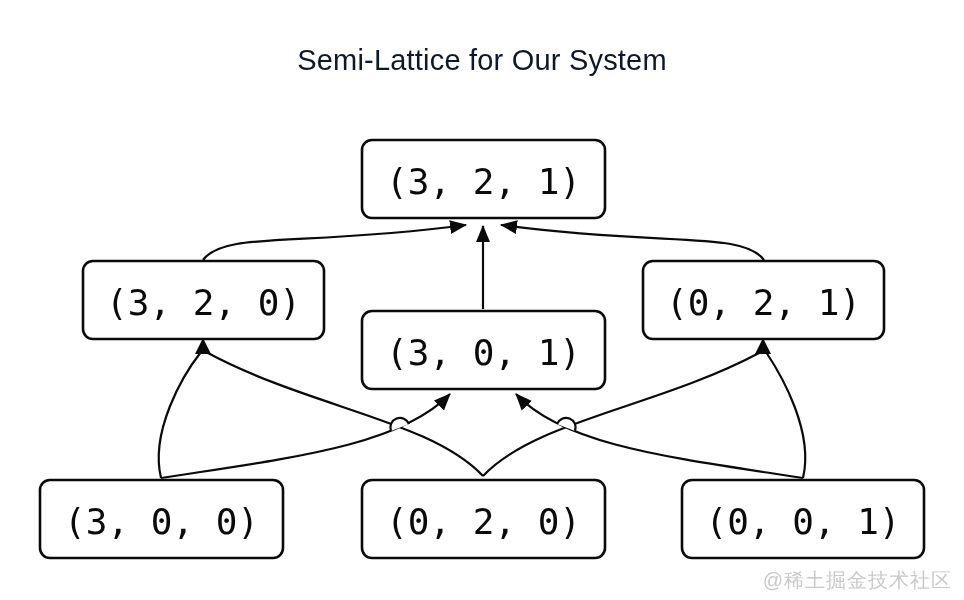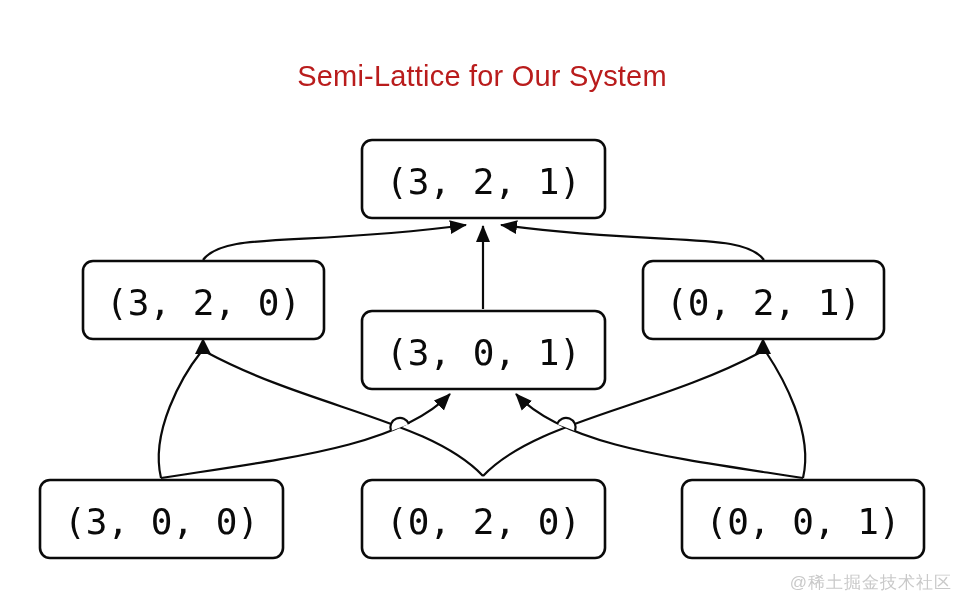--- a/index.html
+++ b/index.html
@@ -6,26 +6,26 @@
   .canvas {
     position: relative;
     width: 964px;
     height: 600px;
     background: #ffffff;
     overflow: hidden;
     font-family: "Liberation Sans", sans-serif;
   }
   .title {
     position: absolute;
-    top: 60px;
+    top: 44px;
     left: 0;
     width: 100%;
     text-align: center;
     font-size: 29px;
-    color: #b91c1c;
+    color: #0f172a;
     letter-spacing: 0.2px;
   }
   .diagram-svg {
     position: absolute;
     left: 0;
     top: 0;
   }
   .edge {
     fill: none;
     stroke: #0a0a0a;
@@ -50,21 +50,21 @@
     stroke-width: 2.2;
   }
   .arrowhead-shared {
     fill: #0a0a0a;
     stroke: none;
   }
   .watermark {
     position: absolute;
     right: 12px;
     bottom: 6px;
-    font-size: 17px;
+    font-size: 20px;
     color: #c9c9c9;
     letter-spacing: 1px;
   }
 </style>
 </head>
 <body>
 
 <div class="canvas">
 
   <div class="title">Semi-Lattice for Our System</div>

